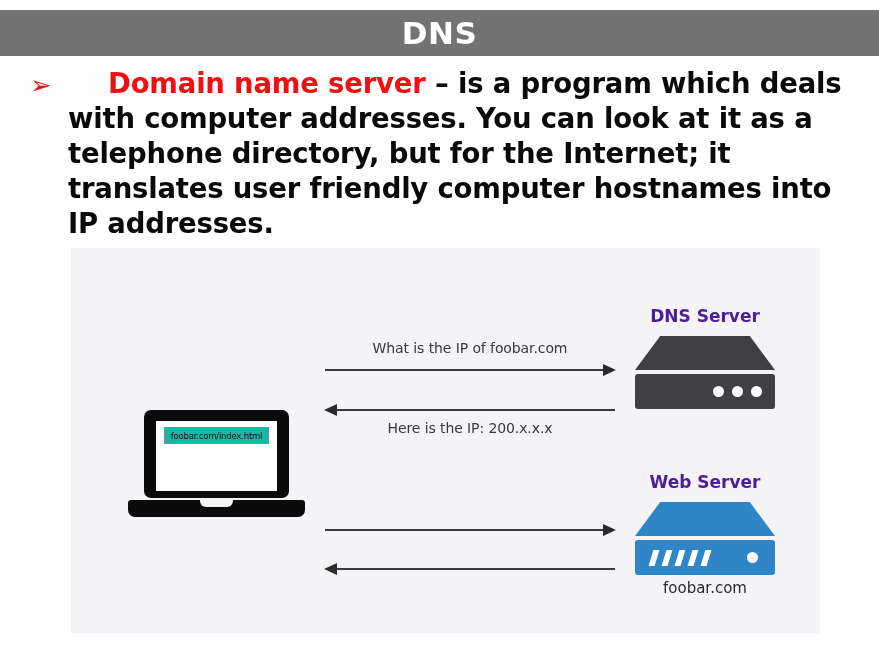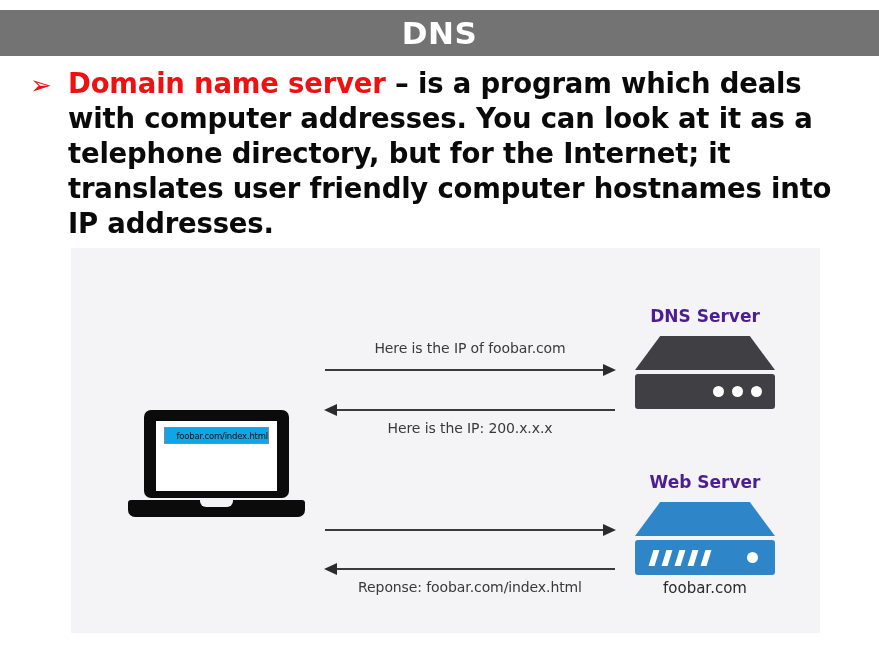--- a/index.html
+++ b/index.html
@@ -60,20 +60,21 @@
     flex: 1 1 auto;
     font-family: "DejaVu Sans", sans-serif;
     font-weight: bold;
     font-size: 27.5px;
     line-height: 35px;
     color: #0a0a0a;
     letter-spacing: -0.2px;
   }
   .term-highlight {
     color: #ee1111;
+    margin-left: 40px;
   }
 
   
   #diagram-panel {
     position: absolute;
     left: 71px;
     top: 248px;
     width: 749px;
     height: 385px;
     background: #f4f3f5;
@@ -104,26 +105,26 @@
     width: 121px;
     height: 70px;
     background: #ffffff;
   }
   #laptop-urlbar {
     position: absolute;
     left: 8px;
     top: 6px;
     width: 105px;
     height: 17px;
-    background: #0ea5e9;
+    background: #14b8a6;
     border: 1px solid #8a8a8a;
     box-sizing: border-box;
     display: flex;
     align-items: center;
-    justify-content: flex-end;
+    justify-content: center;
   }
   #laptop-url-text {
     font-family: "DejaVu Sans", sans-serif;
     font-size: 8.5px;
     color: #111111;
     white-space: nowrap;
     letter-spacing: -0.2px;
   }
   #laptop-base {
     position: absolute;
@@ -271,42 +272,41 @@
       <div id="laptop-screen">
         <div id="laptop-urlbar">
           <span id="laptop-url-text">foobar.com/index.html</span>
         </div>
       </div>
     </div>
     <div id="laptop-base"></div>
     <div id="laptop-notch"></div>
   </div>
 
-  <div class="arrow-label" style="left:254px; top:92px; width:290px;">Here is the IP of foobar.com</div>
+  <div class="arrow-label" style="left:254px; top:92px; width:290px;">What is the IP of foobar.com</div>
   <div class="arrow-group" style="left:254px; top:115px; width:290px;">
     <div class="arrow-line" style="width:278px;"></div>
     <div class="arrow-head right"></div>
   </div>
 
   <div class="arrow-group" style="left:254px; top:155px; width:290px;">
     <div class="arrow-line" style="left:12px; width:278px;"></div>
     <div class="arrow-head left"></div>
   </div>
   <div class="arrow-label" style="left:254px; top:172px; width:290px;">Here is the IP: 200.x.x.x</div>
 
   <div class="arrow-group" style="left:254px; top:275px; width:290px;">
     <div class="arrow-line" style="width:278px;"></div>
     <div class="arrow-head right"></div>
   </div>
 
   <div class="arrow-group" style="left:254px; top:314px; width:290px;">
     <div class="arrow-line" style="left:12px; width:278px;"></div>
     <div class="arrow-head left"></div>
   </div>
-  <div class="arrow-label" style="left:254px; top:331px; width:290px;">Reponse: foobar.com/index.html</div>
 
   <div class="server" id="dns-server">
     <div class="server-title">DNS Server</div>
     <div class="server-top"></div>
     <div class="server-body">
       <div class="led" style="left:78px;"></div>
       <div class="led" style="left:97px;"></div>
       <div class="led" style="left:116px;"></div>
     </div>
   </div>

